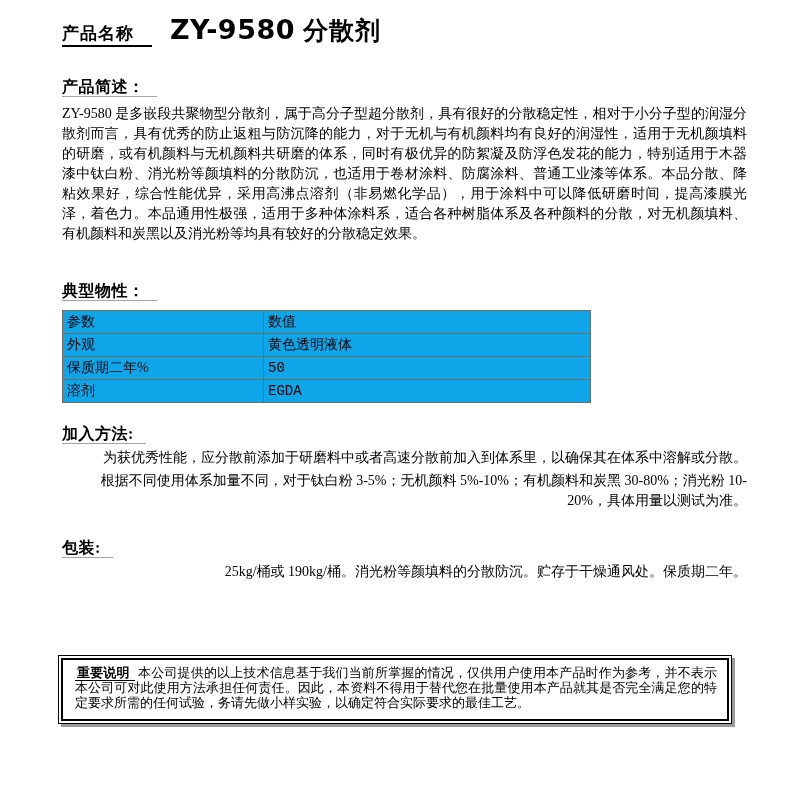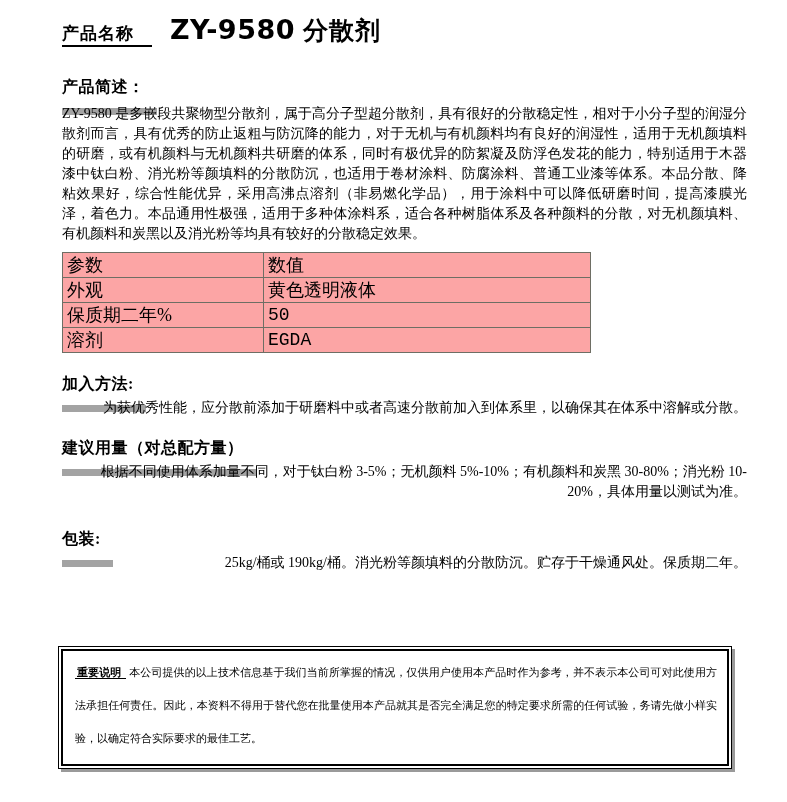--- a/index.html
+++ b/index.html
@@ -44,23 +44,23 @@
     letter-spacing: 1px;
   }
   
   .sec-heading {
     font-size: 16px;
     font-weight: bold;
     margin: 0;
     letter-spacing: 0.5px;
   }
   .sec-heading .u {
-    border-bottom: 7px solid #a3a3a3;
+    border-bottom: 1px solid #a3a3a3;
     padding-right: 12px;
-    padding-bottom: 13px;
+    padding-bottom: 1px;
   }
   .mt-overview   { margin-top: 30px; }
   .mt-props      { margin-top: 37px; }
   .mt-method     { margin-top: 21px; }
   .mt-dosage     { margin-top: 20px; }
   .mt-packaging  { margin-top: 27px; }
   
   .body-text {
     font-size: 14px;
     line-height: 20px;
@@ -71,43 +71,43 @@
   .pack-indent { padding-left: 4px; }
   
   table.props {
     border-collapse: collapse;
     margin-top: 8px;
     table-layout: fixed;
   }
   table.props td {
     border: 1px solid #6e6e64;
     height: 22px;
-    font-size: 18px;
+    font-size: 14px;
     padding: 0 4px;
     vertical-align: middle;
-    background: #fca5a5;
+    background: #0ea5e9;
   }
   td.c1 { width: 192px; }
   td.c2 { width: 318px; }
   td.mono { font-family: "Liberation Mono", "DejaVu Sans Mono", monospace; font-size: 12px; }
   
   .notice {
     margin-top: 73px;
     margin-left: -4px;
     width: 668px;
     border: 1px solid #000;
     padding: 2px;
     box-shadow: 3px 3px 0 #9a9a9a;
     background: #fff;
   }
   .notice-inner {
     border: 2px solid #000;
     padding: 5px 10px 9px 12px;
-    font-size: 11px;
-    line-height: 33px;
+    font-size: 13px;
+    line-height: 15px;
     text-align: justify;
   }
   .notice-label {
     font-weight: bold;
     border-bottom: 1px solid #000;
     padding: 0 5px 0 2px;
     white-space: nowrap;
   }
 </style>
 </head>
@@ -119,20 +119,23 @@
     <span class="title-label">产品名称</span>
     <span class="title-code">ZY-9580</span>
     <span class="title-name">分散剂</span>
   </div>
 
   <h2 class="sec-heading mt-overview">
     <span class="u">产品简述：</span>
   </h2>
   <p class="body-text">ZY-9580 是多嵌段共聚物型分散剂，属于高分子型超分散剂，具有很好的分散稳定性，相对于小分子型的润湿分散剂而言，具有优秀的防止返粗与防沉降的能力，对于无机与有机颜料均有良好的润湿性，适用于无机颜填料的研磨，或有机颜料与无机颜料共研磨的体系，同时有极优异的防絮凝及防浮色发花的能力，特别适用于木器漆中钛白粉、消光粉等颜填料的分散防沉，也适用于卷材涂料、防腐涂料、普通工业漆等体系。本品分散、降粘效果好，综合性能优异，采用高沸点溶剂（非易燃化学品），用于涂料中可以降低研磨时间，提高漆膜光泽，着色力。本品通用性极强，适用于多种体涂料系，适合各种树脂体系及各种颜料的分散，对无机颜填料、有机颜料和炭黑以及消光粉等均具有较好的分散稳定效果。</p>
 
+  <h2 class="sec-heading mt-props">
+    <span class="u">典型物性：</span>
+  </h2>
   <table class="props">
     <tbody>
       <tr>
         <td class="c1">参数</td>
         <td class="c2">数值</td>
       </tr>
       <tr>
         <td class="c1">外观</td>
         <td class="c2">黄色透明液体</td>
       </tr>
@@ -145,23 +148,20 @@
         <td class="c2 mono">EGDA</td>
       </tr>
     </tbody>
   </table>
 
   <h2 class="sec-heading mt-method">
     <span class="u">加入方法:</span>
   </h2>
   <p class="body-text tight">为获优秀性能，应分散前添加于研磨料中或者高速分散前加入到体系里，以确保其在体系中溶解或分散。</p>
 
-  <h2 class="sec-heading mt-dosage">
-    <span class="u">建议用量（对总配方量）</span>
-  </h2>
   <p class="body-text tight">根据不同使用体系加量不同，对于钛白粉 3-5%；无机颜料 5%-10%；有机颜料和炭黑 30-80%；消光粉 10-20%，具体用量以测试为准。</p>
 
   <h2 class="sec-heading mt-packaging">
     <span class="u">包装:</span>
   </h2>
   <p class="body-text tight pack-indent">25kg/桶或 190kg/桶。消光粉等颜填料的分散防沉。贮存于干燥通风处。保质期二年。</p>
 
   <div class="notice">
     <div class="notice-inner">
       <span class="notice-label">重要说明</span>

